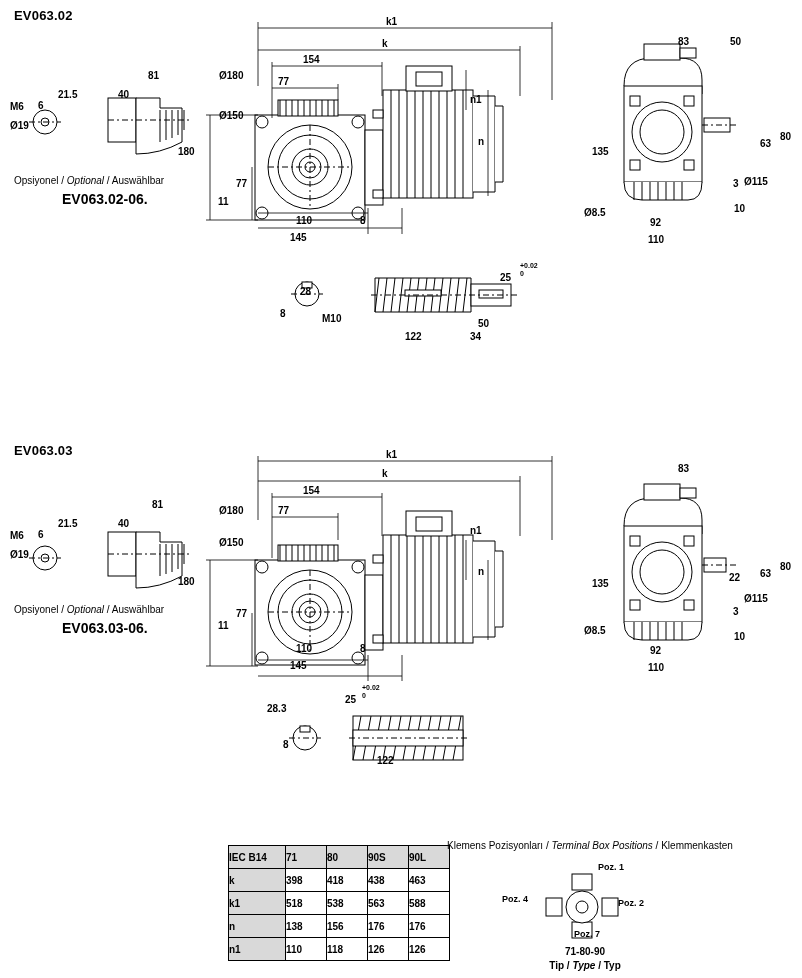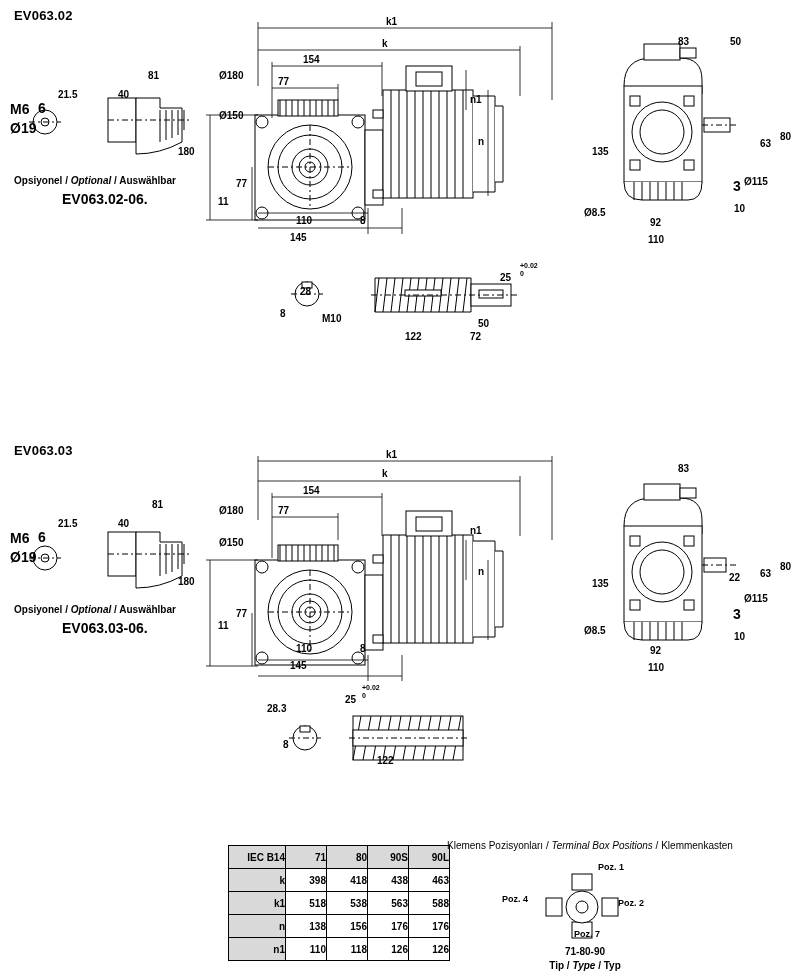--- a/index.html
+++ b/index.html
@@ -3,29 +3,29 @@
 <meta charset="utf-8">
 <style>
   html,body{margin:0;padding:0;}
   body{
     width:802px;height:978px;background:#ffffff;
     font-family:"Liberation Sans", sans-serif;
     color:#000;position:relative;overflow:hidden;
   }
   .abs{position:absolute;}
   .lbl{font-size:10px;font-weight:bold;white-space:nowrap;}
-  .lbl-sm{font-size:14px;font-weight:bold;white-space:nowrap;}
+  .lbl-sm{font-size:10px;font-weight:bold;white-space:nowrap;}
   .title{font-size:13px;font-weight:bold;letter-spacing:.2px;}
-  .opt{font-size:10px;white-space:nowrap;font-weight:bold;}
+  .opt{font-size:10px;white-space:nowrap;}
   .opt i{font-style:italic;}
   .note{font-size:14px;font-weight:bold;white-space:nowrap;}
   svg{display:block;}
   
   table.dimtab{border-collapse:collapse;font-size:10px;}
-  table.dimtab td{border:1px solid #000;text-align:right;padding:3px 0;width:40px;height:16px;font-weight:bold;}
+  table.dimtab td{border:1px solid #000;text-align:left;padding:3px 0;width:40px;height:16px;font-weight:bold;}
   table.dimtab td.head{background:#d9d9d9;}
   table.dimtab td.rowhead{background:#d9d9d9;width:56px;}
   .tb-cap{font-size:10px;white-space:nowrap;text-align:center;}
   .tb-cap i{font-style:italic;}
   .poz{font-size:9px;font-weight:bold;white-space:nowrap;}
   .typ{font-size:10px;font-weight:bold;text-align:center;white-space:nowrap;}
   .typ i{font-style:italic;font-weight:bold;}
 </style>
 </head>
 <body>
@@ -152,21 +152,21 @@
 <div class="abs lbl" style="left:584px;top:207px;">Ø8.5</div>
 
 <div class="abs lbl" style="left:300px;top:274px;margin-top:12px;">28</div>
 <div class="abs lbl" style="left:280px;top:308px;">8</div>
 <div class="abs lbl" style="left:322px;top:313px;">M10</div>
 <div class="abs lbl" style="left:500px;top:272px;">25</div>
 <div class="abs lbl-sm" style="left:520px;top:262px;white-space:pre;line-height:8px;font-size:7px;">+0.02
 0</div>
 <div class="abs lbl" style="left:478px;top:318px;">50</div>
 <div class="abs lbl" style="left:405px;top:331px;">122</div>
-<div class="abs lbl" style="left:470px;top:331px;">72</div>
+<div class="abs lbl" style="left:470px;top:331px;">34</div>
 
 <svg class="abs" style="left:0;top:0;" width="802" height="420">
   <g stroke="#000" stroke-width="0.8" fill="none">
     <line x1="258" y1="28" x2="552" y2="28"></line>
     <line x1="258" y1="22" x2="258" y2="86"></line>
     <line x1="552" y1="22" x2="552" y2="100"></line>
     <line x1="258" y1="50" x2="520" y2="50"></line>
     <line x1="520" y1="46" x2="520" y2="96"></line>
     <line x1="272" y1="66" x2="382" y2="66"></line>
     <line x1="272" y1="62" x2="272" y2="118"></line>

